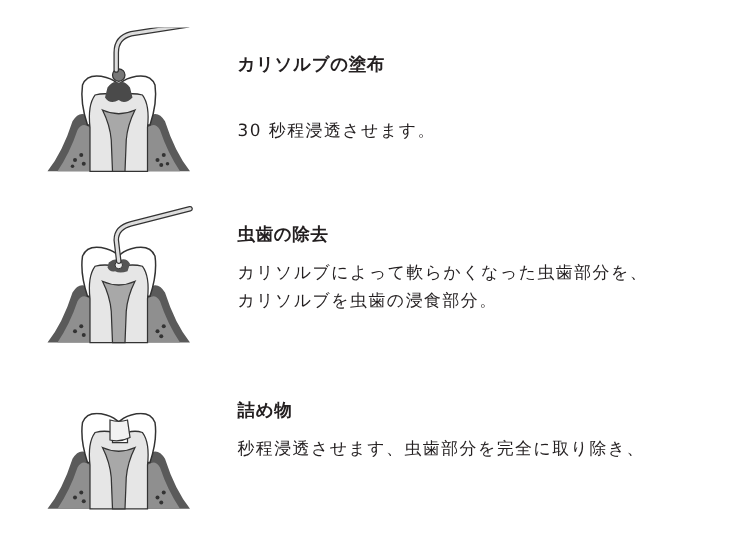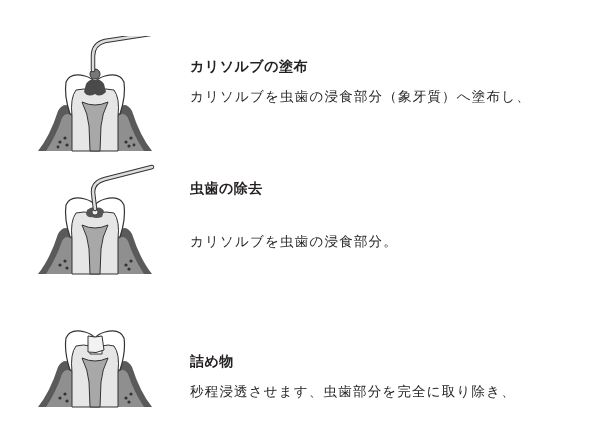--- a/index.html
+++ b/index.html
@@ -8,21 +8,21 @@
   .step { position: absolute; left: 0; width: 600px; }
   .illus { position: absolute; left: 30px; width: 130px; }
   .text { position: absolute; left: 190px; width: 400px; }
   .title { font-size: 14px; font-weight: bold; letter-spacing: 0.5px; margin: 0 0 10px 0; line-height: 18px; }
   .desc { font-size: 13.5px; line-height: 23px; letter-spacing: 1.2px; margin: 0; }
   svg { display: block; }
 </style>
 </head>
 <body>
 
-<div class="step" style="top:14px;height:145px;">
+<div class="step" style="top:0;height:145px;">
   <div class="illus" style="top:22px;height:120px;">
     <svg width="130" height="120" viewBox="0 0 130 120">
 
       <path d="M8 115 Q20 100 28 75 Q34 65 42 72 L44 115 Z" fill="#5a5a5a"></path>
       <path d="M16 115 Q26 100 32 82 Q36 75 42 80 L44 115 Z" fill="#8f8f8f"></path>
       <path d="M122 115 Q110 100 102 75 Q96 65 88 72 L86 115 Z" fill="#5a5a5a"></path>
       <path d="M114 115 Q104 100 98 82 Q94 75 88 80 L86 115 Z" fill="#8f8f8f"></path>
       <circle cx="30" cy="106" r="1.6" fill="#333"></circle>
         <circle cx="35" cy="102" r="1.6" fill="#333"></circle>
         <circle cx="37" cy="109" r="1.6" fill="#333"></circle>
@@ -41,21 +41,22 @@
       <path d="M56 48 Q60 42 65 44 Q70 42 74 48 L76 56 Q70 62 65 58 Q58 62 54 56 Z" fill="#4a4a4a"></path>
 
       <circle cx="65" cy="38" r="5" fill="#777" stroke="#333" stroke-width="1"></circle>
       <path d="M63 34 L63 20 Q63 8 75 5 L120 -2" fill="none" stroke="#333" stroke-width="4.5" stroke-linecap="round"></path>
       <path d="M63 34 L63 20 Q63 8 75 5 L120 -2" fill="none" stroke="#ddd" stroke-width="2.5" stroke-linecap="round"></path>
     </svg>
   </div>
   <div class="text" style="top:43px;">
     <p class="title">カリソルブの塗布</p>
     <p class="desc">
-      <span>カリソルブを虫歯の浸食部分（象牙質）へ塗布し、</span><br>
+      <br>
+      <span>30 秒程浸透させます。</span>
     </p>
   </div>
 </div>
 
 <div class="step" style="top:150px;height:140px;">
   <div class="illus" style="top:12px;height:120px;">
     <svg width="130" height="120" viewBox="0 0 130 120">
       <path d="M8 112 Q20 97 28 72 Q34 62 42 69 L44 112 Z" fill="#5a5a5a"></path>
       <path d="M16 112 Q26 97 32 79 Q36 72 42 77 L44 112 Z" fill="#8f8f8f"></path>
       <path d="M122 112 Q110 97 102 72 Q96 62 88 69 L86 112 Z" fill="#5a5a5a"></path>
@@ -71,21 +72,21 @@
       <path d="M52 63 Q65 69 78 63 Q72 75 71 87 L70 112 L60 112 L59 87 Q58 75 52 63 Z" fill="#a8a8a8" stroke="#333" stroke-width="1"></path>
       <path d="M57 48 Q62 44 66 46 Q71 44 74 49 L72 55 Q66 57 62 55 Q58 56 56 52 Z" fill="#555"></path>
       <circle cx="65" cy="50" r="3" fill="#eee" stroke="#333" stroke-width="0.8"></circle>
       <path d="M65 47 L63 30 Q63 20 75 17 L122 5" fill="none" stroke="#333" stroke-width="4.5" stroke-linecap="round"></path>
       <path d="M65 47 L63 30 Q63 20 75 17 L122 5" fill="none" stroke="#ddd" stroke-width="2.5" stroke-linecap="round"></path>
     </svg>
   </div>
   <div class="text" style="top:29px;">
     <p class="title">虫歯の除去</p>
     <p class="desc">
-      <br>
+      <span>カリソルブによって軟らかくなった虫歯部分を、</span><br>
       <span>カリソルブを虫歯の浸食部分。</span>
     </p>
   </div>
 </div>
 
 <div class="step" style="top:300px;height:140px;">
   <div class="illus" style="top:30px;height:90px;">
     <svg width="130" height="80" viewBox="0 0 130 80">
       <path d="M8 77 Q20 62 28 37 Q34 27 42 34 L44 77 Z" fill="#5a5a5a"></path>
       <path d="M16 77 Q26 62 32 44 Q36 37 42 42 L44 77 Z" fill="#8f8f8f"></path>
@@ -96,19 +97,19 @@
         <circle cx="37" cy="71" r="1.6" fill="#333"></circle>
       <circle cx="96" cy="68" r="1.6" fill="#333"></circle>
         <circle cx="101" cy="64" r="1.6" fill="#333"></circle>
         <circle cx="99" cy="72" r="1.6" fill="#333"></circle>
       <path d="M40 40 Q34 22 36 8 Q40 -2 55 2 Q62 4 65 8 Q68 4 75 2 Q90 -2 94 8 Q96 22 90 40 Z" fill="#fff" stroke="#333" stroke-width="1.2"></path>
       <path d="M42 77 L42 42 Q40 24 46 16 Q54 14 60 16 L60 24 L72 24 L72 16 Q78 14 84 16 Q90 24 88 42 L88 77 Z" fill="#e6e6e6" stroke="#333" stroke-width="1"></path>
       <path d="M58 6 Q65 8 72 6 L74 20 Q66 24 58 22 Z" fill="#f2f2f2" stroke="#333" stroke-width="1"></path>
       <path d="M52 28 Q65 34 78 28 Q72 40 71 52 L70 77 L60 77 L59 52 Q58 40 52 28 Z" fill="#a8a8a8" stroke="#333" stroke-width="1"></path>
     </svg>
   </div>
-  <div class="text" style="top:20px;margin-top:32px;">
+  <div class="text" style="top:20px;">
     <p class="title">詰め物</p>
     <p class="desc">
       <span>秒程浸透させます、虫歯部分を完全に取り除き、</span><br>
     </p>
   </div>
 </div>
 
 </body></html>

